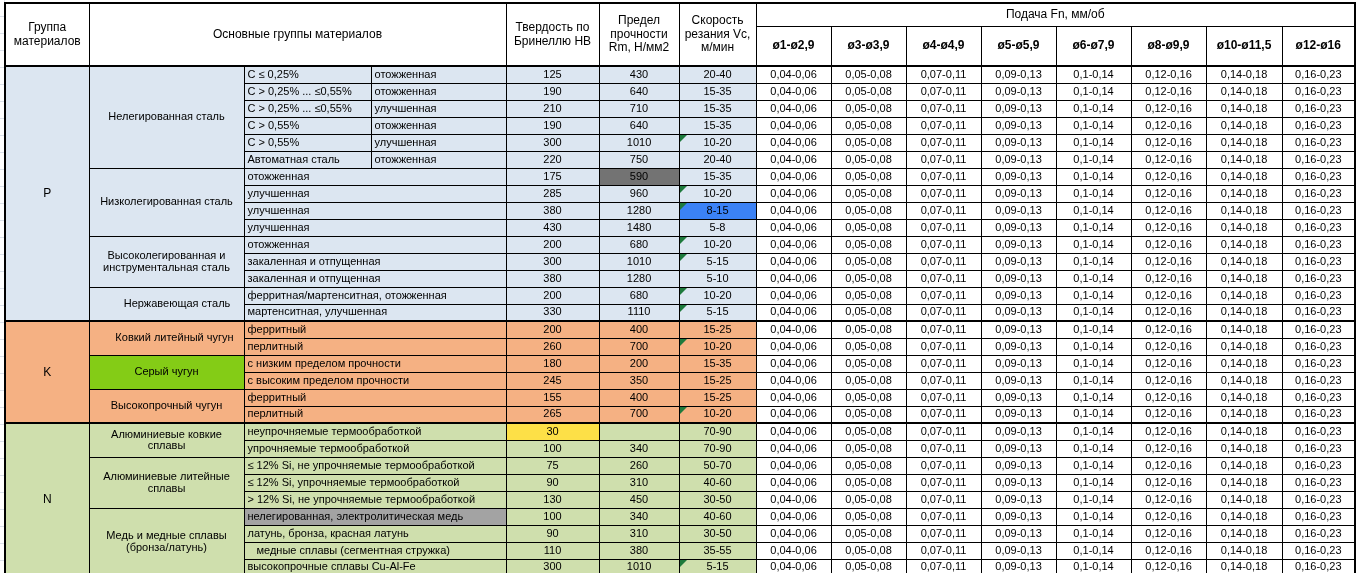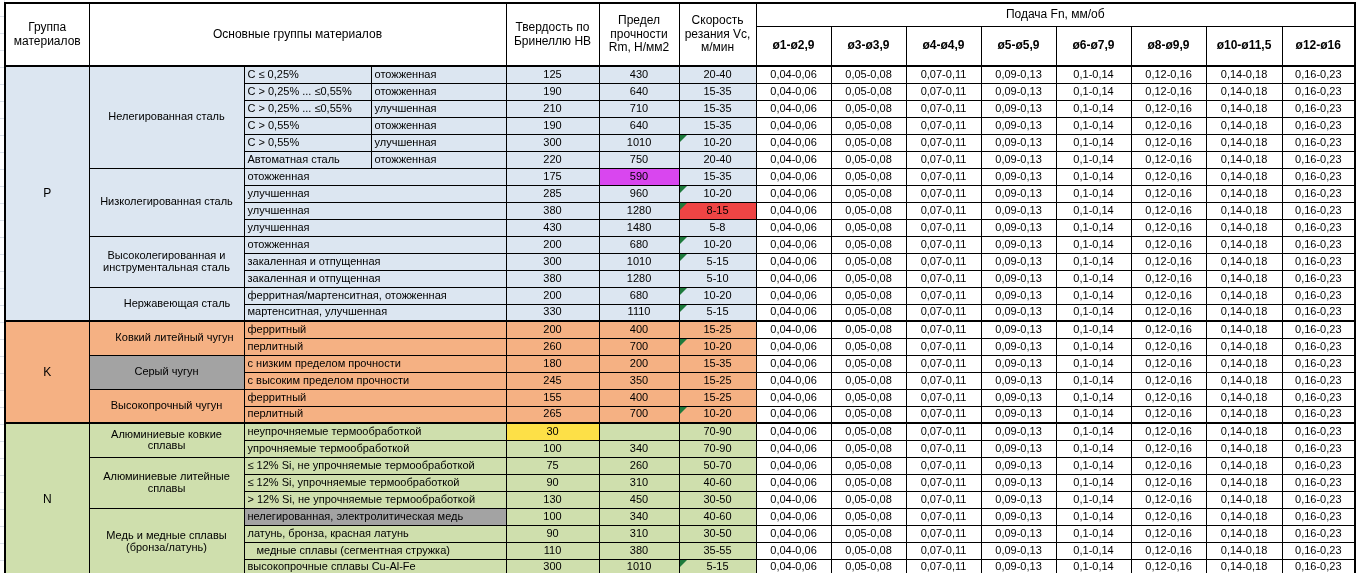--- a/index.html
+++ b/index.html
@@ -161,21 +161,21 @@
           <td class="feed">0,09-0,13</td>
           <td class="feed">0,1-0,14</td>
           <td class="feed">0,12-0,16</td>
           <td class="feed">0,14-0,18</td>
           <td class="feed">0,16-0,23</td>
         </tr>
         <tr>
           <td class="gname" rowspan="4" style="background: rgb(220, 230, 241);">Низколегированная сталь</td>
           <td class="desc" colspan="2" style="background: rgb(220, 230, 241);">отожженная</td>
           <td class="num" style="background: rgb(220, 230, 241);">175</td>
-          <td class="num" style="background: #d946ef;">590</td>
+          <td class="num" style="background: #737373;">590</td>
           <td class="num" style="background: rgb(220, 230, 241);">15-35</td>
           <td class="feed">0,04-0,06</td>
           <td class="feed">0,05-0,08</td>
           <td class="feed">0,07-0,11</td>
           <td class="feed">0,09-0,13</td>
           <td class="feed">0,1-0,14</td>
           <td class="feed">0,12-0,16</td>
           <td class="feed">0,14-0,18</td>
           <td class="feed">0,16-0,23</td>
         </tr>
@@ -190,21 +190,21 @@
           <td class="feed">0,09-0,13</td>
           <td class="feed">0,1-0,14</td>
           <td class="feed">0,12-0,16</td>
           <td class="feed">0,14-0,18</td>
           <td class="feed">0,16-0,23</td>
         </tr>
         <tr>
           <td class="desc" colspan="2" style="background: rgb(220, 230, 241);">улучшенная</td>
           <td class="num" style="background: rgb(220, 230, 241);">380</td>
           <td class="num" style="background: rgb(220, 230, 241);">1280</td>
-          <td class="num" style="background: #ef4444;">8-15<span class="flag"></span></td>
+          <td class="num" style="background: #3b82f6;">8-15<span class="flag"></span></td>
           <td class="feed">0,04-0,06</td>
           <td class="feed">0,05-0,08</td>
           <td class="feed">0,07-0,11</td>
           <td class="feed">0,09-0,13</td>
           <td class="feed">0,1-0,14</td>
           <td class="feed">0,12-0,16</td>
           <td class="feed">0,14-0,18</td>
           <td class="feed">0,16-0,23</td>
         </tr>
         <tr>
@@ -317,21 +317,21 @@
           <td class="feed">0,04-0,06</td>
           <td class="feed">0,05-0,08</td>
           <td class="feed">0,07-0,11</td>
           <td class="feed">0,09-0,13</td>
           <td class="feed">0,1-0,14</td>
           <td class="feed">0,12-0,16</td>
           <td class="feed">0,14-0,18</td>
           <td class="feed">0,16-0,23</td>
         </tr>
         <tr>
-          <td class="gname" rowspan="2" style="background: #a3a3a3;">Серый чугун</td>
+          <td class="gname" rowspan="2" style="background: #84cc16;">Серый чугун</td>
           <td class="desc" colspan="2" style="background: rgb(245, 177, 131);">с низким пределом прочности</td>
           <td class="num" style="background: rgb(245, 177, 131);">180</td>
           <td class="num" style="background: rgb(245, 177, 131);">200</td>
           <td class="num" style="background: rgb(245, 177, 131);">15-35</td>
           <td class="feed">0,04-0,06</td>
           <td class="feed">0,05-0,08</td>
           <td class="feed">0,07-0,11</td>
           <td class="feed">0,09-0,13</td>
           <td class="feed">0,1-0,14</td>
           <td class="feed">0,12-0,16</td>

